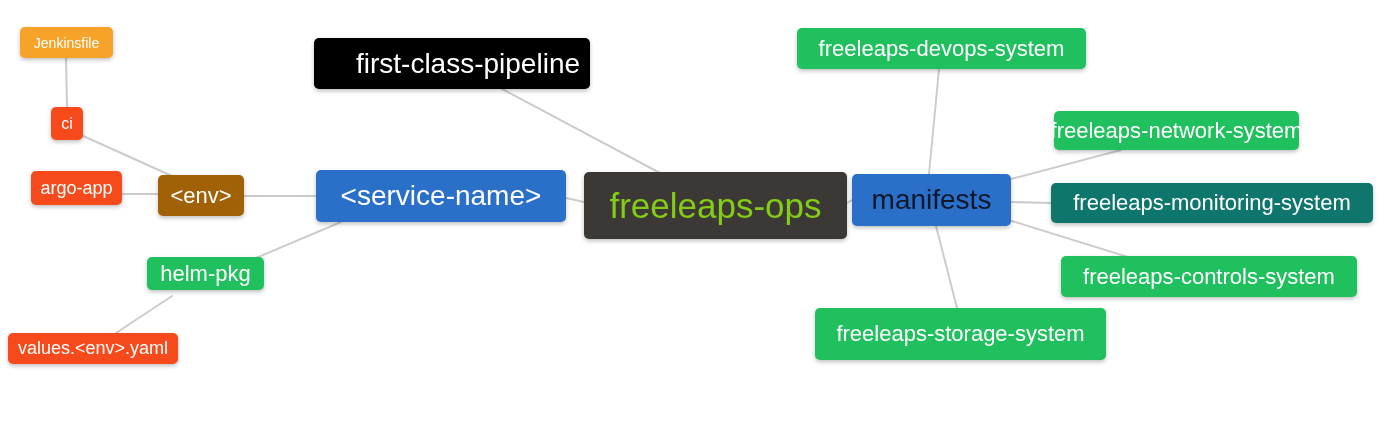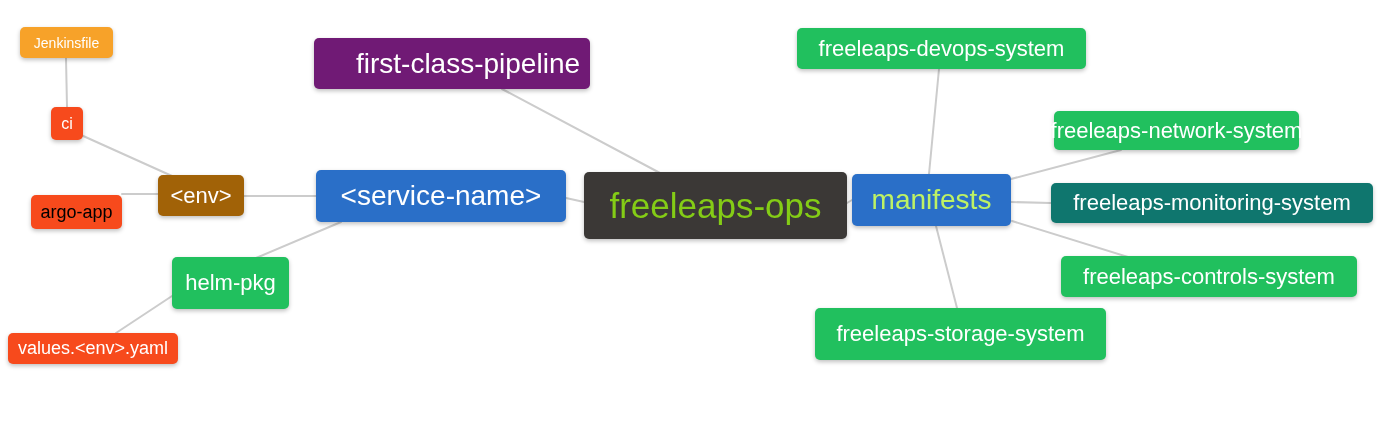--- a/index.html
+++ b/index.html
@@ -58,27 +58,27 @@
       <line x1="847" y1="203" x2="852" y2="200" stroke="#cccccc"></line>
       <line x1="929" y1="174" x2="939" y2="69" stroke="#cccccc"></line>
       <line x1="1011" y1="179" x2="1121" y2="150" stroke="#cccccc"></line>
       <line x1="1011" y1="202" x2="1051" y2="203" stroke="#cccccc"></line>
       <line x1="1012" y1="221" x2="1128" y2="257" stroke="#cccccc"></line>
       <line x1="936" y1="226" x2="957" y2="308" stroke="#cccccc"></line>
     </svg>
   <div id="node-layer">
       <div class="node" style="left: 20px; top: 27px; width: 93px; height: 31px; font-size: 14px; background: rgb(247, 162, 41); color: rgb(255, 255, 255);">Jenkinsfile</div>
       <div class="node" style="left: 51px; top: 107px; width: 32px; height: 33px; font-size: 16px; background: rgb(247, 74, 28); color: rgb(255, 255, 255);">ci</div>
-      <div class="node" style="left: 31px; top: 195px; width: 91px; height: 34px; font-size: 18px; background: rgb(247, 74, 28); color: #000000; text-align: right;">argo-app</div>
+      <div class="node" style="left: 31px; top: 171px; width: 91px; height: 34px; font-size: 18px; background: rgb(247, 74, 28); color: #ffffff; text-align: right;">argo-app</div>
       <div class="node" style="left: 158px; top: 175px; width: 86px; height: 41px; font-size: 22px; background: #a16207; color: rgb(255, 255, 255);">&lt;env&gt;</div>
-      <div class="node" style="left: 147px; top: 257px; width: 117px; height: 52px; font-size: 22px; background: rgb(33, 192, 94); color: rgb(255, 255, 255); margin-left: 25px;">helm-pkg</div>
+      <div class="node" style="left: 147px; top: 257px; width: 117px; height: 33px; font-size: 22px; background: rgb(33, 192, 94); color: rgb(255, 255, 255);">helm-pkg</div>
       <div class="node" style="left: 8px; top: 333px; width: 170px; height: 31px; font-size: 18px; background: rgb(247, 74, 28); color: rgb(255, 255, 255);">values.&lt;env&gt;.yaml</div>
-      <div class="node" style="left: 314px; top: 38px; width: 276px; height: 51px; font-size: 28px; background: #701a75; color: rgb(255, 255, 255); padding-left: 32px;">first-class-pipeline</div>
+      <div class="node" style="left: 314px; top: 38px; width: 276px; height: 51px; font-size: 28px; background: #000000; color: rgb(255, 255, 255); padding-left: 32px;">first-class-pipeline</div>
       <div class="node" style="left: 316px; top: 170px; width: 250px; height: 52px; font-size: 28px; background: rgb(42, 111, 200); color: rgb(255, 255, 255);">&lt;service-name&gt;</div>
       <div class="node" style="left: 584px; top: 172px; width: 263px; height: 67px; font-size: 35px; background: rgb(59, 56, 54); color: #84cc16;">freeleaps-ops</div>
-      <div class="node" style="left: 852px; top: 174px; width: 159px; height: 52px; font-size: 28px; background: rgb(42, 111, 200); color: #bef264;">manifests</div>
+      <div class="node" style="left: 852px; top: 174px; width: 159px; height: 52px; font-size: 28px; background: rgb(42, 111, 200); color: #0f172a;">manifests</div>
       <div class="node" style="left: 797px; top: 28px; width: 289px; height: 41px; font-size: 22px; background: rgb(33, 192, 94); color: rgb(255, 255, 255);">freeleaps-devops-system</div>
       <div class="node" style="left: 1054px; top: 111px; width: 245px; height: 39px; font-size: 22px; background: rgb(33, 192, 94); color: rgb(255, 255, 255);">freeleaps-network-system</div>
       <div class="node" style="left: 1051px; top: 183px; width: 322px; height: 40px; font-size: 22px; background: #0f766e; color: rgb(255, 255, 255);">freeleaps-monitoring-system</div>
       <div class="node" style="left: 1061px; top: 256px; width: 296px; height: 41px; font-size: 22px; background: rgb(33, 192, 94); color: rgb(255, 255, 255);">freeleaps-controls-system</div>
       <div class="node" style="left: 815px; top: 308px; width: 291px; height: 52px; font-size: 22px; background: rgb(33, 192, 94); color: rgb(255, 255, 255);">freeleaps-storage-system</div>
     </div>
 </div>
 
 </body></html>

